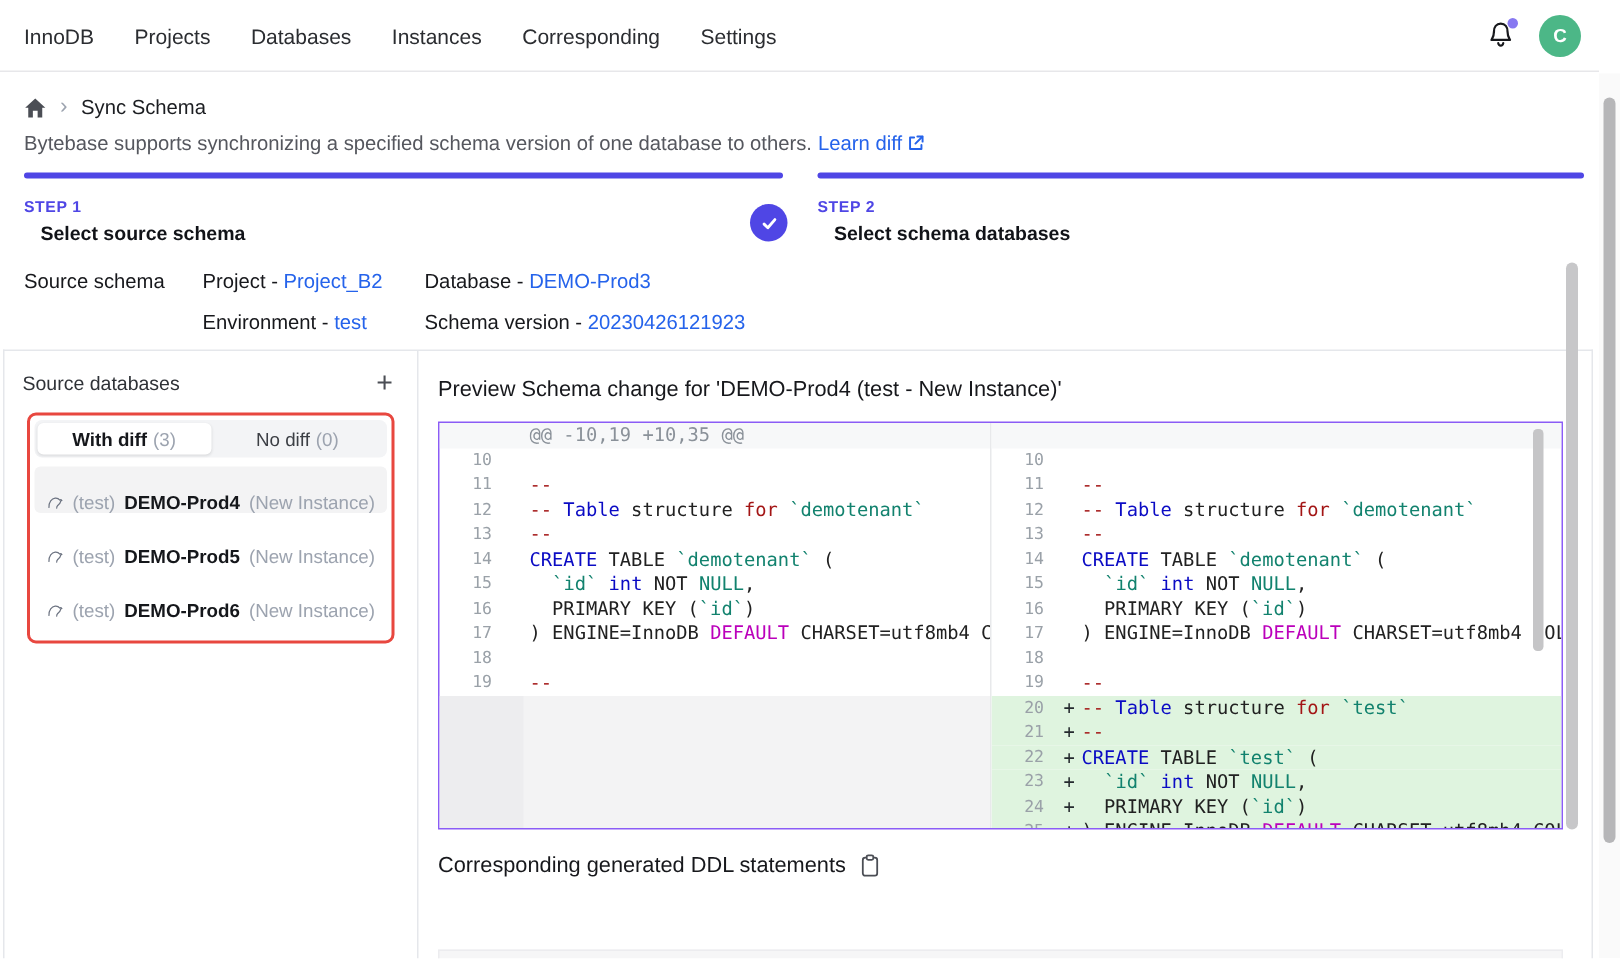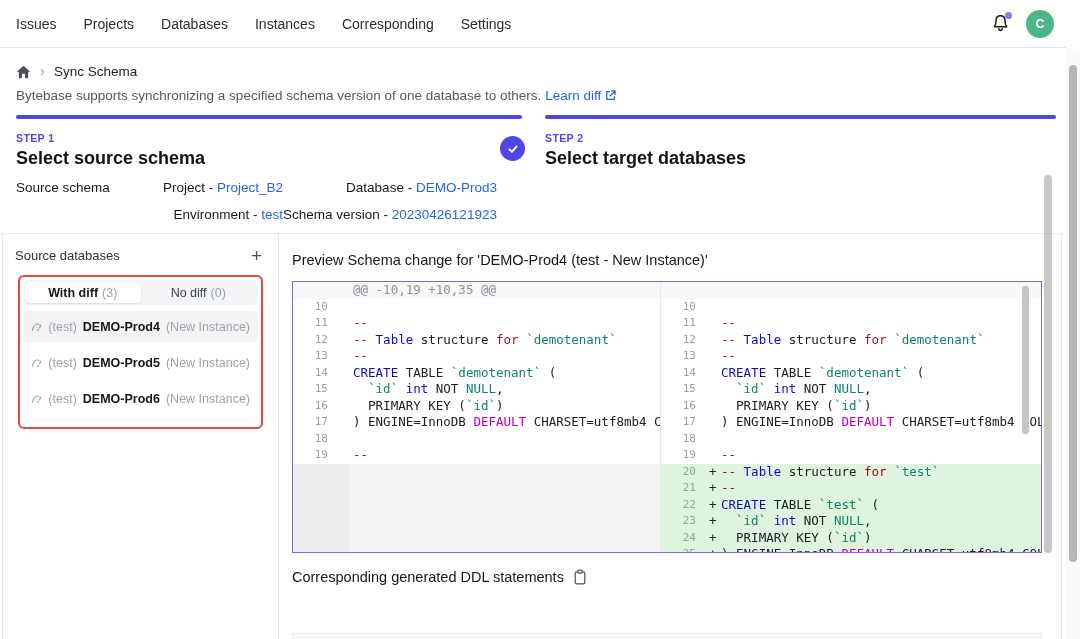--- a/index.html
+++ b/index.html
@@ -25,45 +25,45 @@
   .intro { position:absolute; left:16px; top:88px; font-size:13.5px; color:#55575e; display:flex; align-items:center; gap:4px; }
   .learn-more { color:#2563eb; cursor:pointer; display:inline-flex; align-items:center; gap:3px; }
 
   
   .bar { position:absolute; top:115px; height:4px; border-radius:2px; }
   .bar1 { left:16px; width:506px; }
   .bar2 { left:545px; width:511px; }
   .step { position:absolute; top:132px; }
   .step1 { left:16px; } .step2 { left:545px; }
   .step-kicker { font-size:10.5px; font-weight:700; letter-spacing:.4px; }
-  .step-title { margin-top:4px; font-size:18px; font-weight:600; color:#111318; }
+  .step-title { margin-top:4px; font-size:13px; font-weight:600; color:#111318;margin-left:11px; }
   .check-circle { position:absolute; left:500px; top:136px; width:25px; height:25px; border-radius:50%;
                   display:flex; align-items:center; justify-content:center; }
 
   
   .source-label { position:absolute; left:16px; top:180px; font-size:13.5px; color:#17181c; }
   .source-fields { position:absolute; left:135px; top:180px; display:grid; grid-template-columns:148px auto; row-gap:12px; }
-  .field { font-size:13.5px; color:#17181c; white-space:nowrap;text-align:right; }
+  .field { font-size:13.5px; color:#17181c; white-space:nowrap; }
   .link { color:#2563eb; text-decoration:none; cursor:pointer; }
 
   
   .card { position:absolute; left:2px; top:233px; width:1060px; height:420px; background:#fff;
           border:1px solid #e5e7eb; border-bottom:none; display:flex; }
   .sidebar { width:276px; border-right:1px solid #e5e7eb; padding:10px 12px 0 12px; }
   .sidebar-head { display:flex; align-items:center; justify-content:space-between; height:22px; }
   .sidebar-title { font-size:13px; font-weight:500; color:#2f3237; }
   .add-btn { font-size:19px; font-weight:300; color:#4b4e55; line-height:1; cursor:pointer; padding:0 4px; }
   .redbox { margin:9px 3px 0 3px; border:2px solid #e8473f; border-radius:6px; padding:3px 3px 8px 3px; }
   .tabbar { display:flex; background:#f3f4f6; border-radius:5px; padding:2px; height:25px; }
   .tab { flex:1; display:flex; align-items:center; justify-content:center; gap:4px; font-size:12.5px;
          color:#3c3f45; border-radius:4px; cursor:pointer; }
   .tab.active { background:#fff; box-shadow:0 1px 2px rgba(0,0,0,.10); font-weight:600; color:#15171b; }
   .tab .count { color:#9ca3af; font-weight:400; }
   .dblist { margin-top:6px; }
-  .db-item { height:31px; margin-bottom:5px; display:flex; align-items:center; gap:6px; padding:0 8px;
+  .db-item { height:31px; margin-bottom:5px; display:flex; align-items:flex-end; gap:6px; padding:0 8px;
              border-radius:4px; font-size:12.5px; cursor:pointer; white-space:nowrap; }
   .db-item.selected { background:#f3f3f4; }
   .db-env, .db-suffix { color:#9ca3af; }
   .db-name { color:#15171b; font-weight:600; }
 
   
   .preview { flex:1; position:relative; padding:18px 0 0 13px; }
   .preview-title { font-size:14.5px; color:#17181c; }
   .editor { position:relative; margin-top:13px; width:750px; height:272px; border:1px solid #8b5cf6;
             display:flex; overflow:hidden; background:#fff; }
@@ -92,21 +92,21 @@
 
   svg { display:block; }
 </style>
 </head>
 <body>
 
 <div id="page">
 
   <div class="topnav">
     <div class="navitems">
-        <div class="nav-item">Issues</div>
+        <div class="nav-item">InnoDB</div>
         <div class="nav-item">Projects</div>
         <div class="nav-item">Databases</div>
         <div class="nav-item">Instances</div>
         <div class="nav-item">Corresponding</div>
         <div class="nav-item">Settings</div>
       </div>
     <div class="nav-right">
       <div class="bell-wrap">
         <svg width="21" height="21" viewBox="0 0 20 20">
           <path d="M10 2.6 C7.2 2.6 5.7 4.9 5.7 7.6 C5.7 10.8 4.7 11.9 4.1 13 H15.9 C15.3 11.9 14.3 10.8 14.3 7.6 C14.3 4.9 12.8 2.6 10 2.6 Z" fill="none" stroke="#17181c" stroke-width="1.4" stroke-linejoin="round"></path>
@@ -145,21 +145,21 @@
     <div class="step-kicker" style="color: rgb(79, 70, 229);">STEP 1</div>
     <div class="step-title">Select source schema</div>
   </div>
   <div class="check-circle" style="background: rgb(79, 70, 229);">
     <svg width="12" height="12" viewBox="0 0 12 12">
       <polyline points="2.4,6.4 4.9,8.8 9.6,3.4" fill="none" stroke="#fff" stroke-width="1.9" stroke-linecap="round" stroke-linejoin="round"></polyline>
     </svg>
   </div>
   <div class="step step2">
     <div class="step-kicker" style="color: rgb(79, 70, 229);">STEP 2</div>
-    <div class="step-title">Select target databases</div>
+    <div class="step-title">Select schema databases</div>
   </div>
 
   <div class="source-label">Source schema</div>
   <div class="source-fields">
       <div class="field"><span>Project - </span><a class="link">Project_B2</a></div>
       <div class="field"><span>Database - </span><a class="link">DEMO-Prod3</a></div>
       <div class="field"><span>Environment - </span><a class="link">test</a></div>
       <div class="field"><span>Schema version - </span><a class="link">20230426121923</a></div>
     </div>
 

